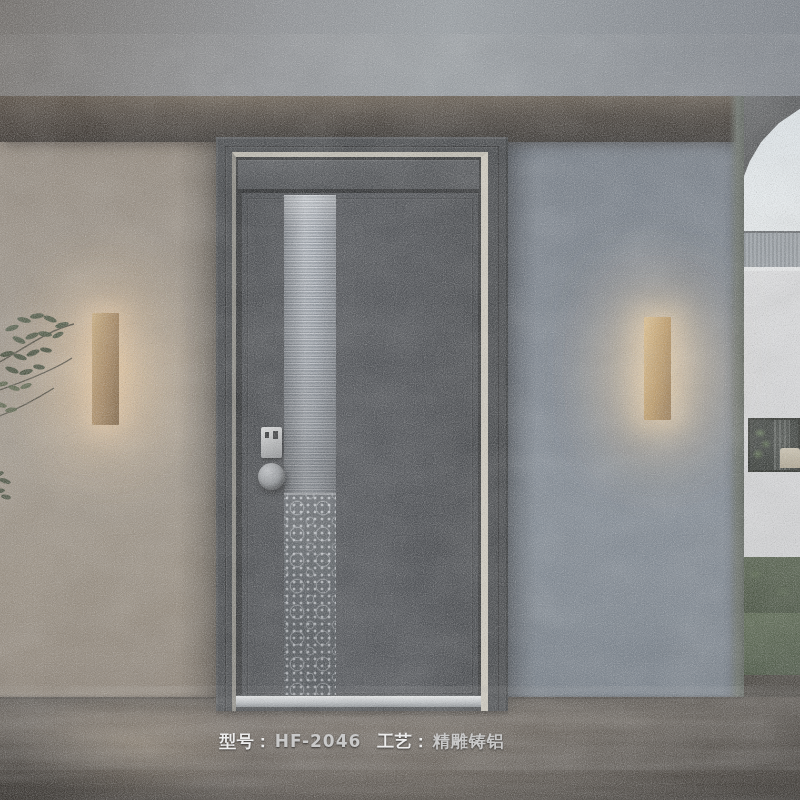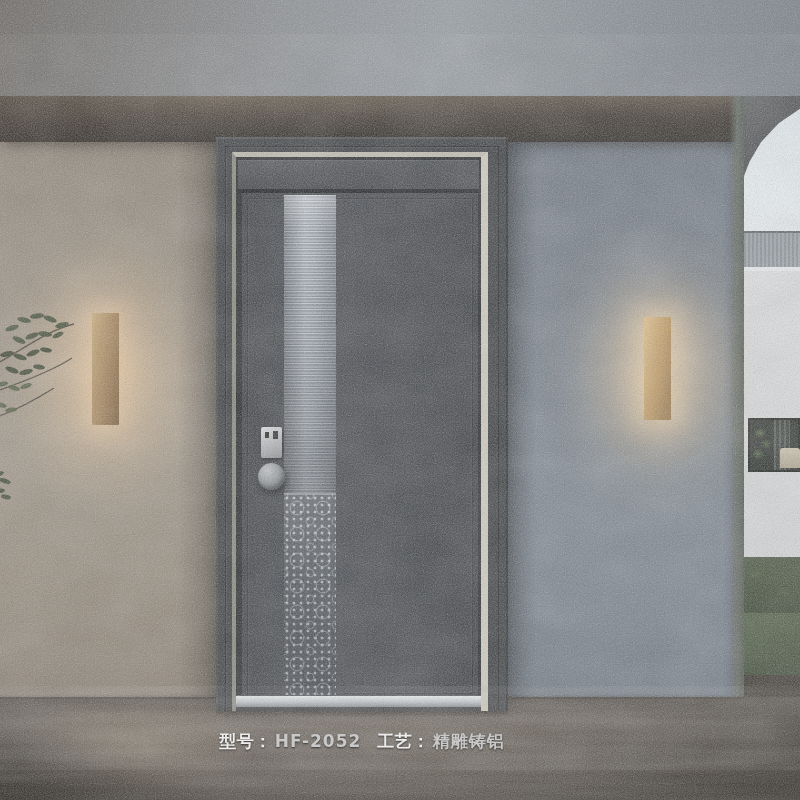--- a/index.html
+++ b/index.html
@@ -256,16 +256,16 @@
         </filter>
     </defs>
     <rect class="g-fine" x="0" y="0" width="800" height="800" filter="url(#fineNoise)"></rect>
     <rect class="g-blotch" x="0" y="96" width="744" height="612" filter="url(#blotch)"></rect>
     <rect class="g-streaks" x="0" y="697" width="800" height="103" filter="url(#streaks)"></rect>
   </svg>
 
   <div class="abs vignette"></div>
 
   <div class="caption">
-    <span class="cap-label">型号：</span><span class="cap-value">HF-2052</span><span class="cap-label cap-label-2">工艺：</span><span class="cap-value">精雕铸铝</span>
+    <span class="cap-label">型号：</span><span class="cap-value">HF-2046</span><span class="cap-label cap-label-2">工艺：</span><span class="cap-value">精雕铸铝</span>
   </div>
 
 </div>
 
 </body></html>

